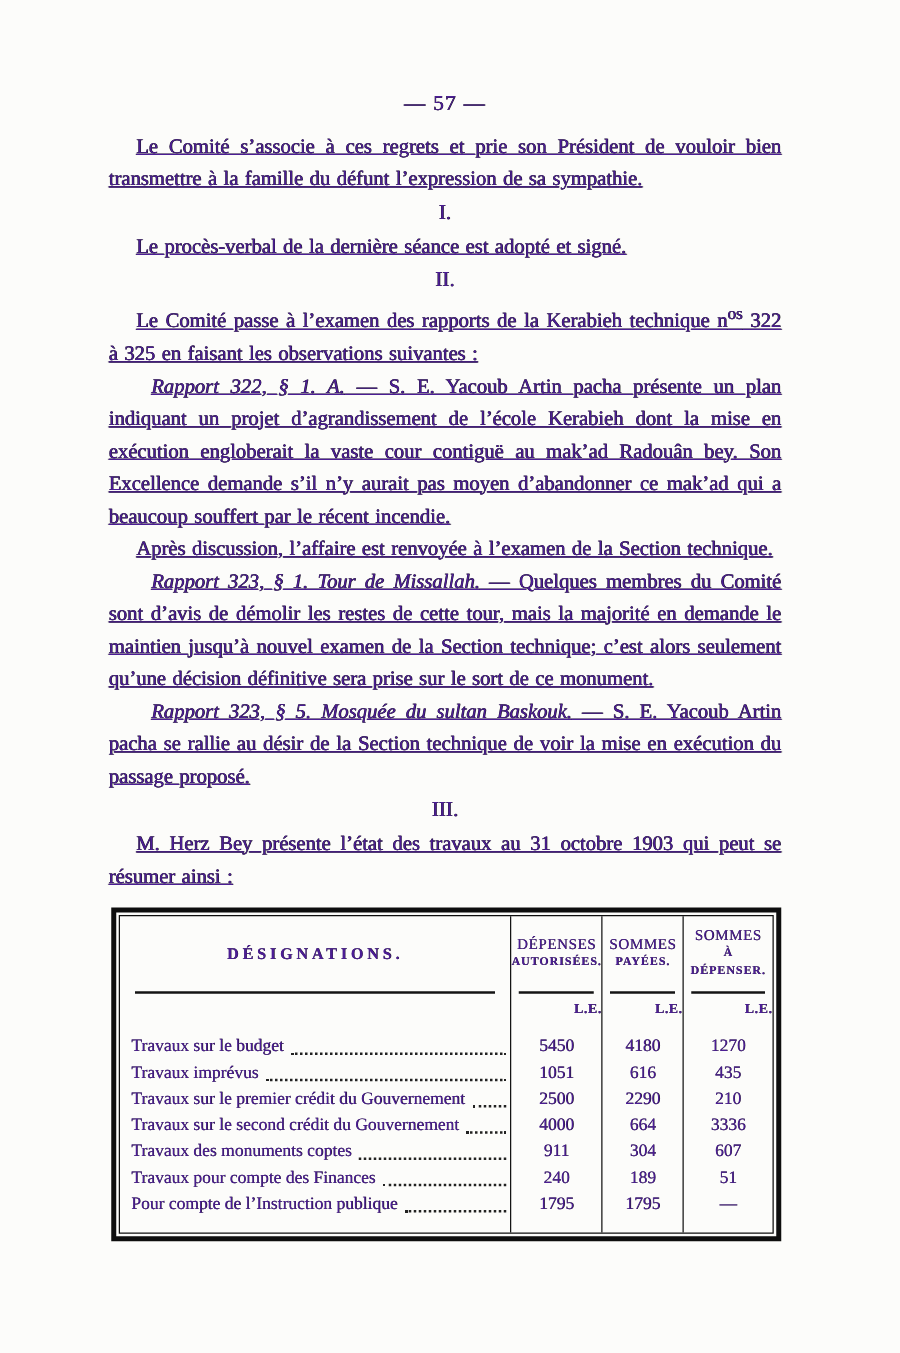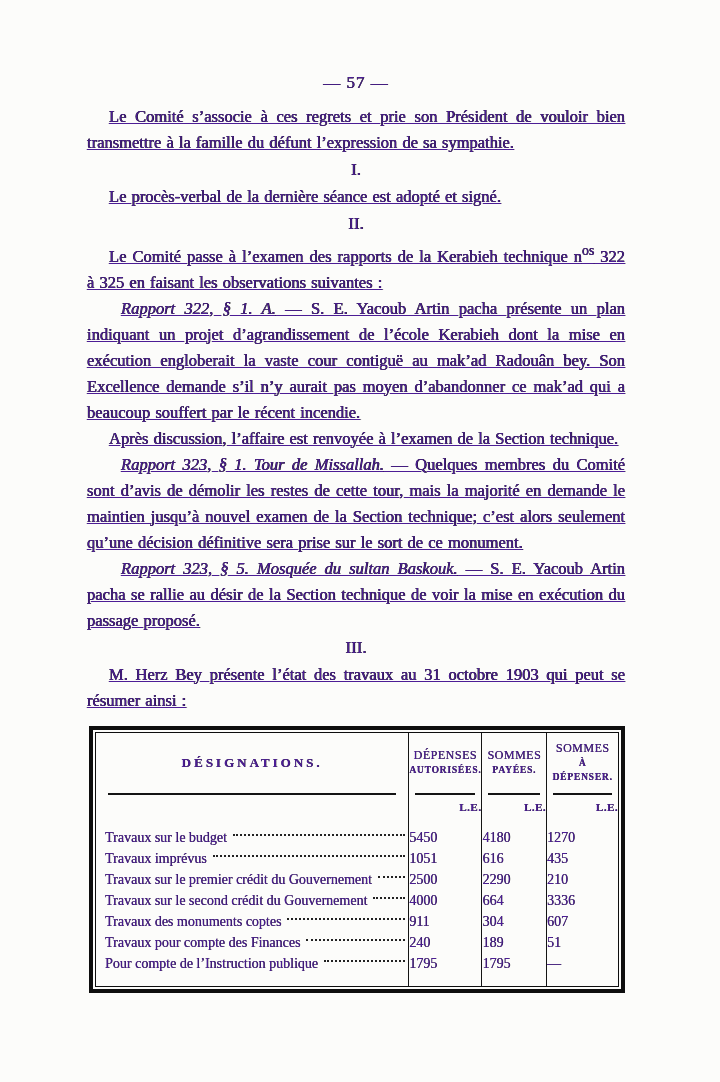--- a/index.html
+++ b/index.html
@@ -98,31 +98,31 @@
   .tbody { margin-top: 8px; }
   .trow {
     height: 21px;
     line-height: 21px;
     font-size: 14px;
     white-space: nowrap;
     overflow: hidden;
   }
   .col-designations .trow {
     display: flex;
-    align-items: center;
+    align-items: flex-end;
     padding-left: 9px;
   }
   .tlabel { flex: 0 0 auto; line-height: 21px; }
   .leader {
     flex: 1 1 auto;
     min-width: 6px;
     border-bottom: 2.2px dotted #222;
     margin: 0 3px 4px 6px;
   }
-  .col-num .trow { text-align: left; }
+  .col-num .trow { text-align: center; }
 </style>
 </head>
 <body>
 
 <div class="page">
 
   <div class="page-number">— 57 —</div>
 
   <p class="para">Le Comité s’associe à ces regrets et prie son Président de vouloir bien transmettre à la famille du défunt l’expression de sa sympathie.</p>
 

